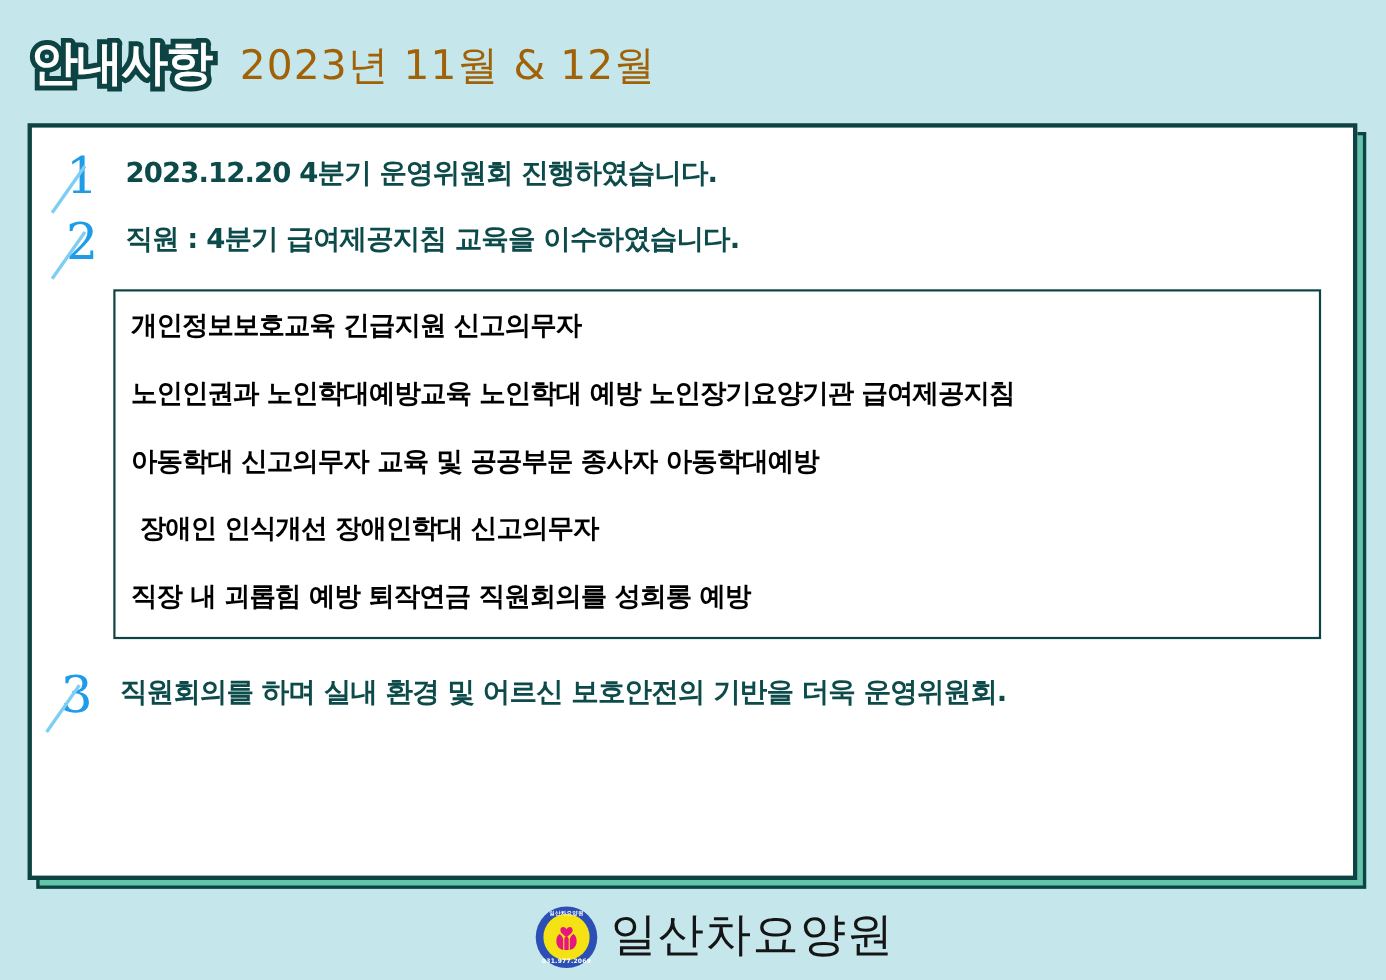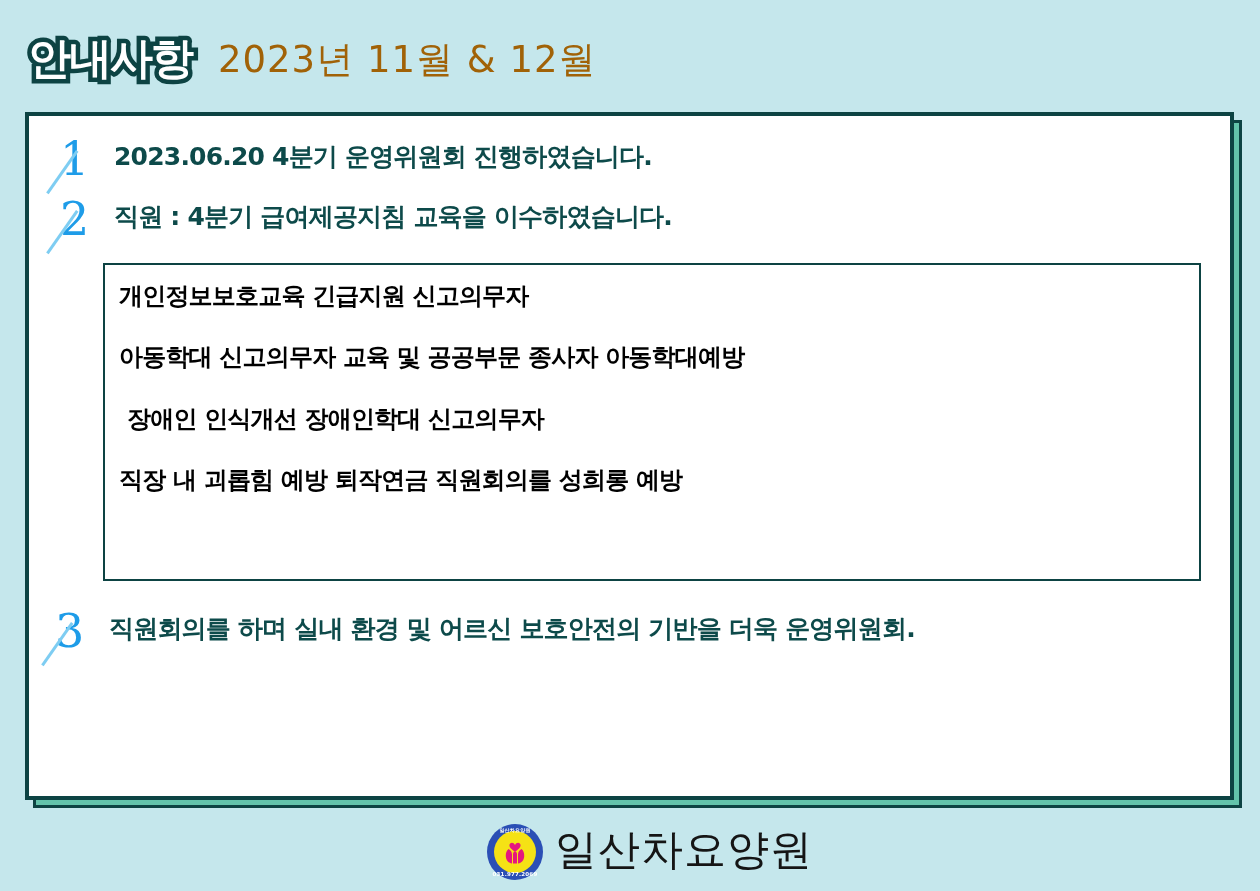--- a/index.html
+++ b/index.html
@@ -211,30 +211,31 @@
 <div class="header">
   <div class="title-main">안내사항</div>
   <div class="title-date">2023년 11월 &amp; 12월</div>
 </div>
 
 <div class="card-shadow"></div>
 <div class="card"></div>
 
 <div class="item" id="item-1">
   <div class="item-num">1</div>
-  <div class="item-text">2023.06.20 4분기 운영위원회 진행하였습니다.</div>
+  <div class="item-text">2023.12.20 4분기 운영위원회 진행하였습니다.</div>
 </div>
 
 <div class="item" id="item-2">
   <div class="item-num">2</div>
   <div class="item-text">직원 : 4분기 급여제공지침 교육을 이수하였습니다.</div>
 </div>
 
 <div class="edu-box">
   <div class="edu-line">개인정보보호교육    긴급지원 신고의무자</div>
+  <div class="edu-line">노인인권과 노인학대예방교육   노인학대 예방   노인장기요양기관 급여제공지침</div>
   <div class="edu-line">아동학대 신고의무자 교육 및 공공부문 종사자 아동학대예방</div>
   <div class="edu-line indent">장애인 인식개선     장애인학대 신고의무자</div>
   <div class="edu-line">직장 내 괴롭힘 예방   퇴작연금 직원회의를   성희롱 예방</div>
 </div>
 
 <div class="item" id="item-3">
   <div class="item-num">3</div>
   <div class="item-text">직원회의를 하며 실내 환경 및 어르신 보호안전의 기반을 더욱 운영위원회.</div>
 </div>
 

